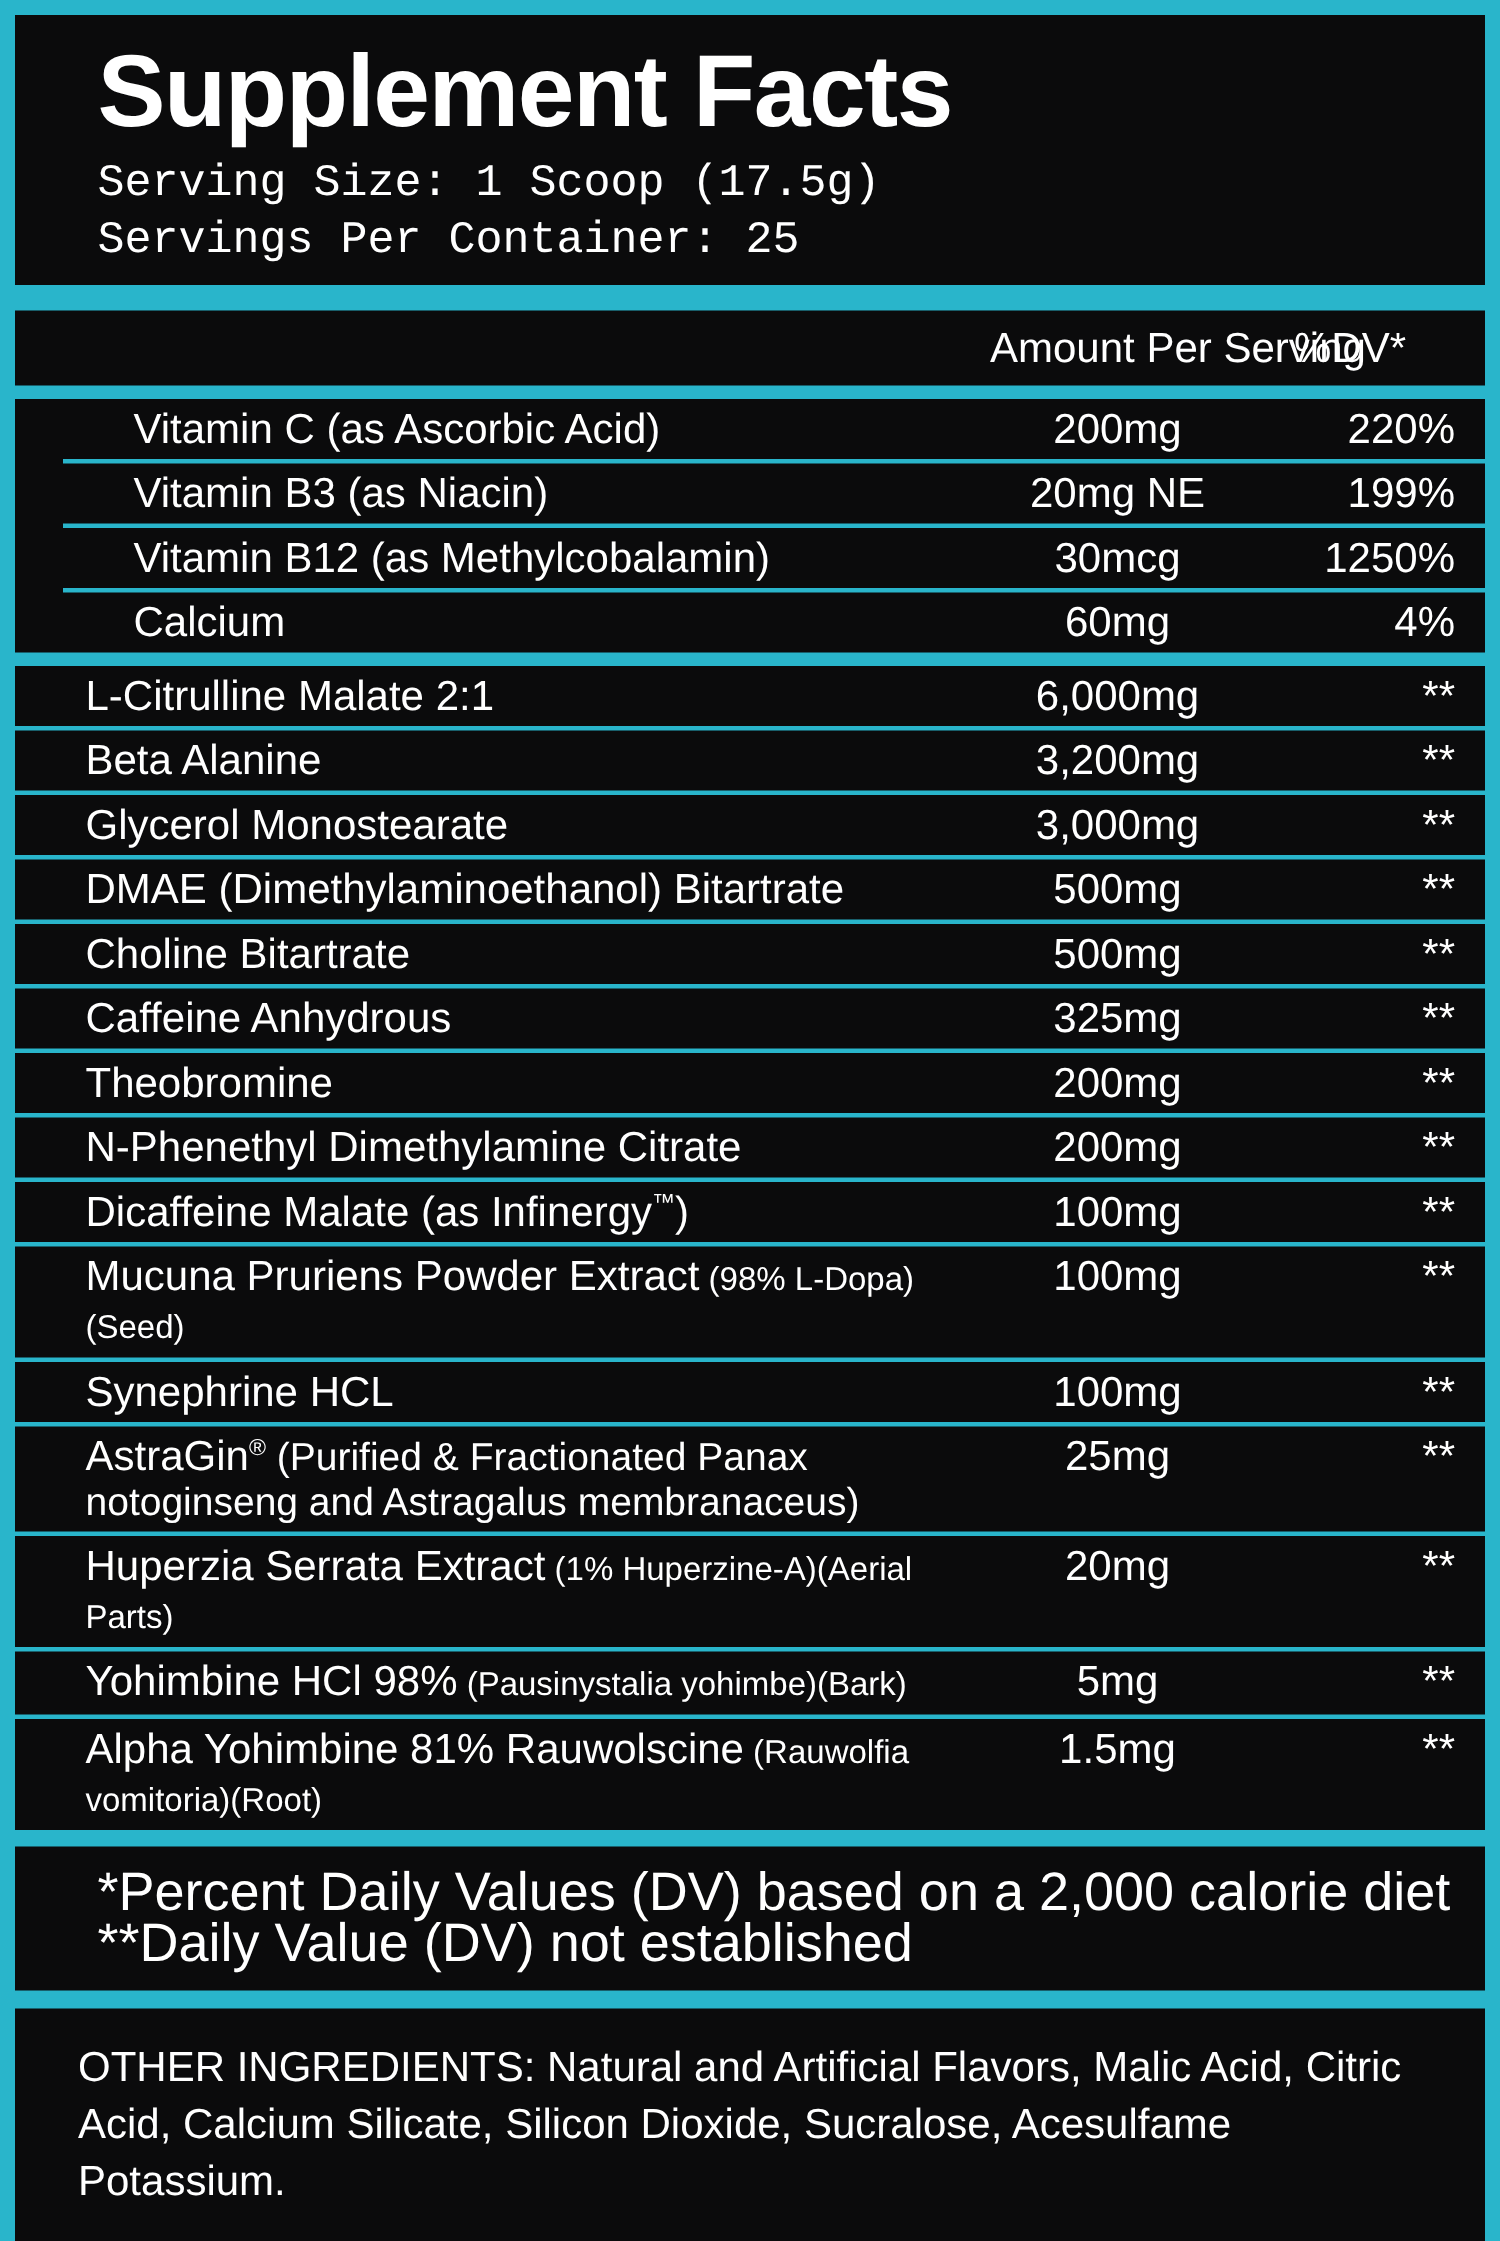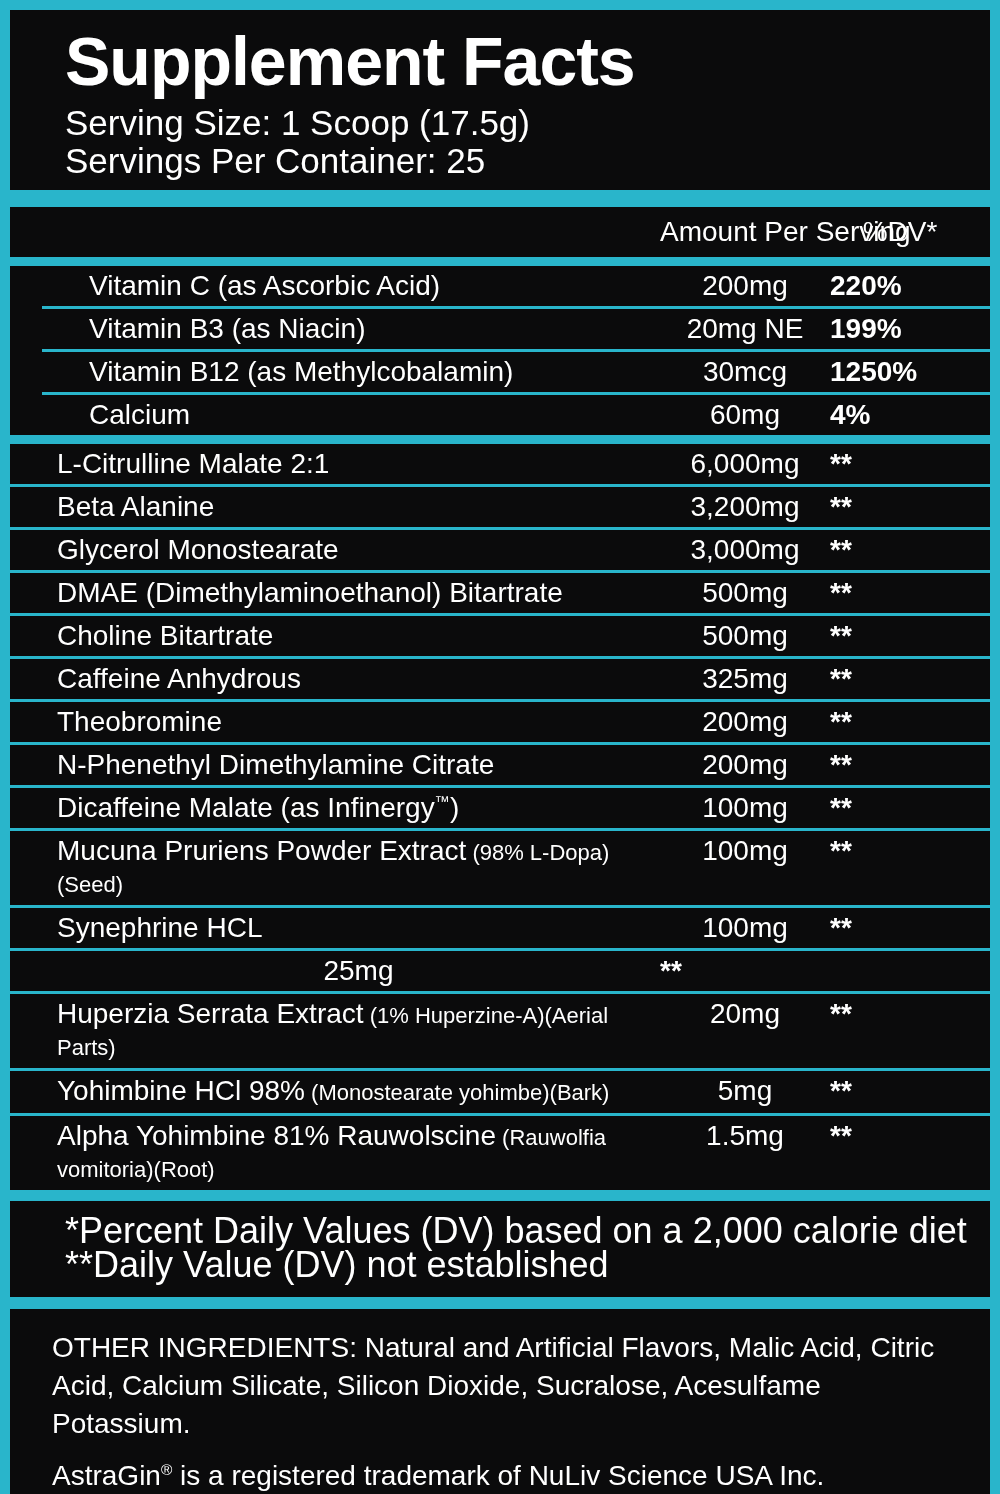--- a/index.html
+++ b/index.html
@@ -15,26 +15,26 @@
     padding:10px;
     overflow:hidden;
     font-family:"Liberation Sans",sans-serif;
     color:var(--text);
   }
   .panel{background:var(--panel);}
 
   
   #header-panel{padding:12px 40px 10px 55px;margin-bottom:17px;}
   .title{font-size:68px;font-weight:700;line-height:78px;margin:0 0 4px 0;letter-spacing:-1px;}
-  .serving-line{font-size:35px;line-height:38px;font-weight:400;}
+  .serving-line{font-size:30px;line-height:38px;font-weight:400;font-family:Liberation Mono, monospace;}
 
   
   .grid{display:grid;grid-template-columns:1fr 170px 140px;padding-left:47px;padding-right:20px;}
   .amount{text-align:center;white-space:nowrap;}
-  .dv{text-align:left;white-space:nowrap;font-weight:bold;}
+  .dv{text-align:right;white-space:nowrap;}
 
   
   #table-header-panel{height:50px;margin-bottom:9px;align-items:center;font-size:28px;}
   #table-header-panel .amount-h{grid-column:2;text-align:right;white-space:nowrap;}
   #table-header-panel .dv-h{grid-column:3;text-align:center;}
 
   
   #vitamins-panel{margin-bottom:9px;padding-left:32px;}
   #ingredients-panel{margin-bottom:11px;}
   .row{padding-top:5px;padding-bottom:5px;font-size:28px;line-height:30px;}
@@ -156,32 +156,33 @@
     <div class="dv">**</div>
   </div>
 
   <div class="row grid">
     <div class="name-cell"><span class="nm">Synephrine HCL</span></div>
     <div class="amount">100mg</div>
     <div class="dv">**</div>
   </div>
 
   <div class="row grid">
+    <div class="name-cell"><span class="nm">AstraGin<sup>®</sup></span><span class="detail lg"> (Purified &amp; Fractionated Panax notoginseng and Astragalus membranaceus)</span></div>
     <div class="amount">25mg</div>
     <div class="dv">**</div>
   </div>
 
   <div class="row grid">
     <div class="name-cell"><span class="nm">Huperzia Serrata Extract</span><span class="detail sm"> (1% Huperzine-A)(Aerial Parts)</span></div>
     <div class="amount">20mg</div>
     <div class="dv">**</div>
   </div>
 
   <div class="row grid">
-    <div class="name-cell"><span class="nm">Yohimbine HCl 98%</span><span class="detail sm"> (Monostearate yohimbe)(Bark)</span></div>
+    <div class="name-cell"><span class="nm">Yohimbine HCl 98%</span><span class="detail sm"> (Pausinystalia yohimbe)(Bark)</span></div>
     <div class="amount">5mg</div>
     <div class="dv">**</div>
   </div>
 
   <div class="row grid">
     <div class="name-cell"><span class="nm">Alpha Yohimbine 81% Rauwolscine</span><span class="detail sm"> (Rauwolfia vomitoria)(Root)</span></div>
     <div class="amount">1.5mg</div>
     <div class="dv">**</div>
   </div>
 </div>

